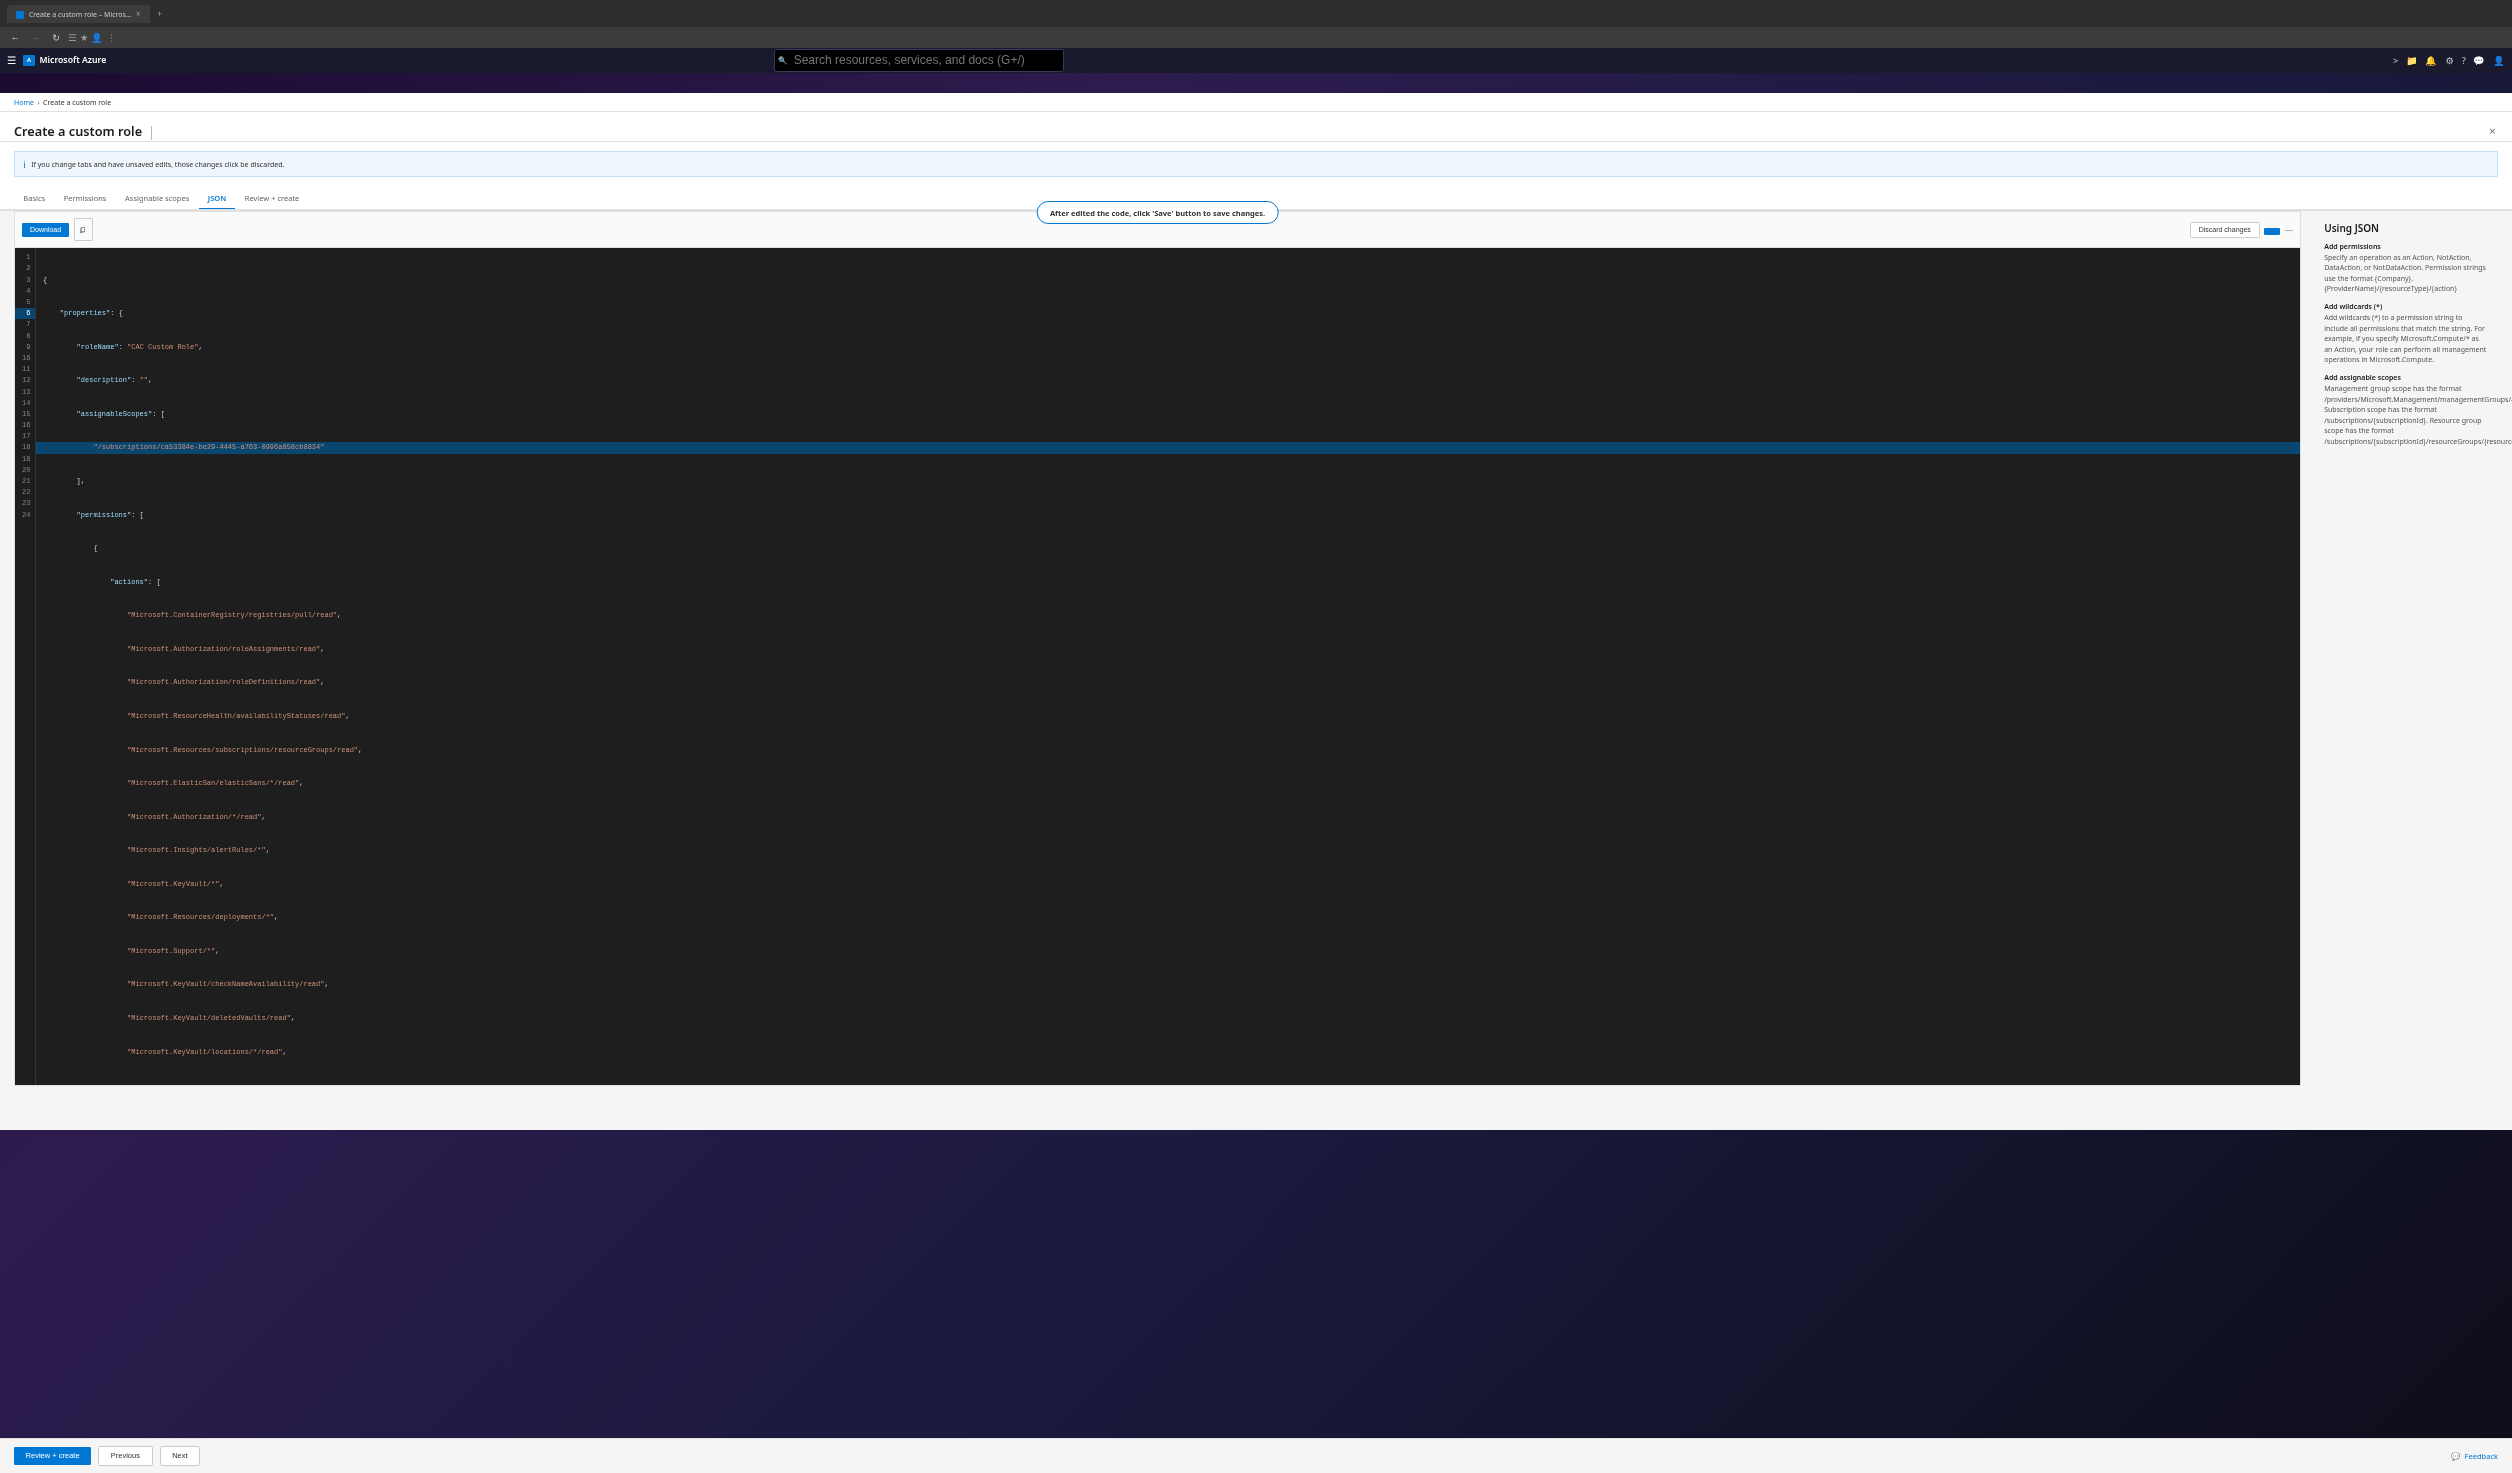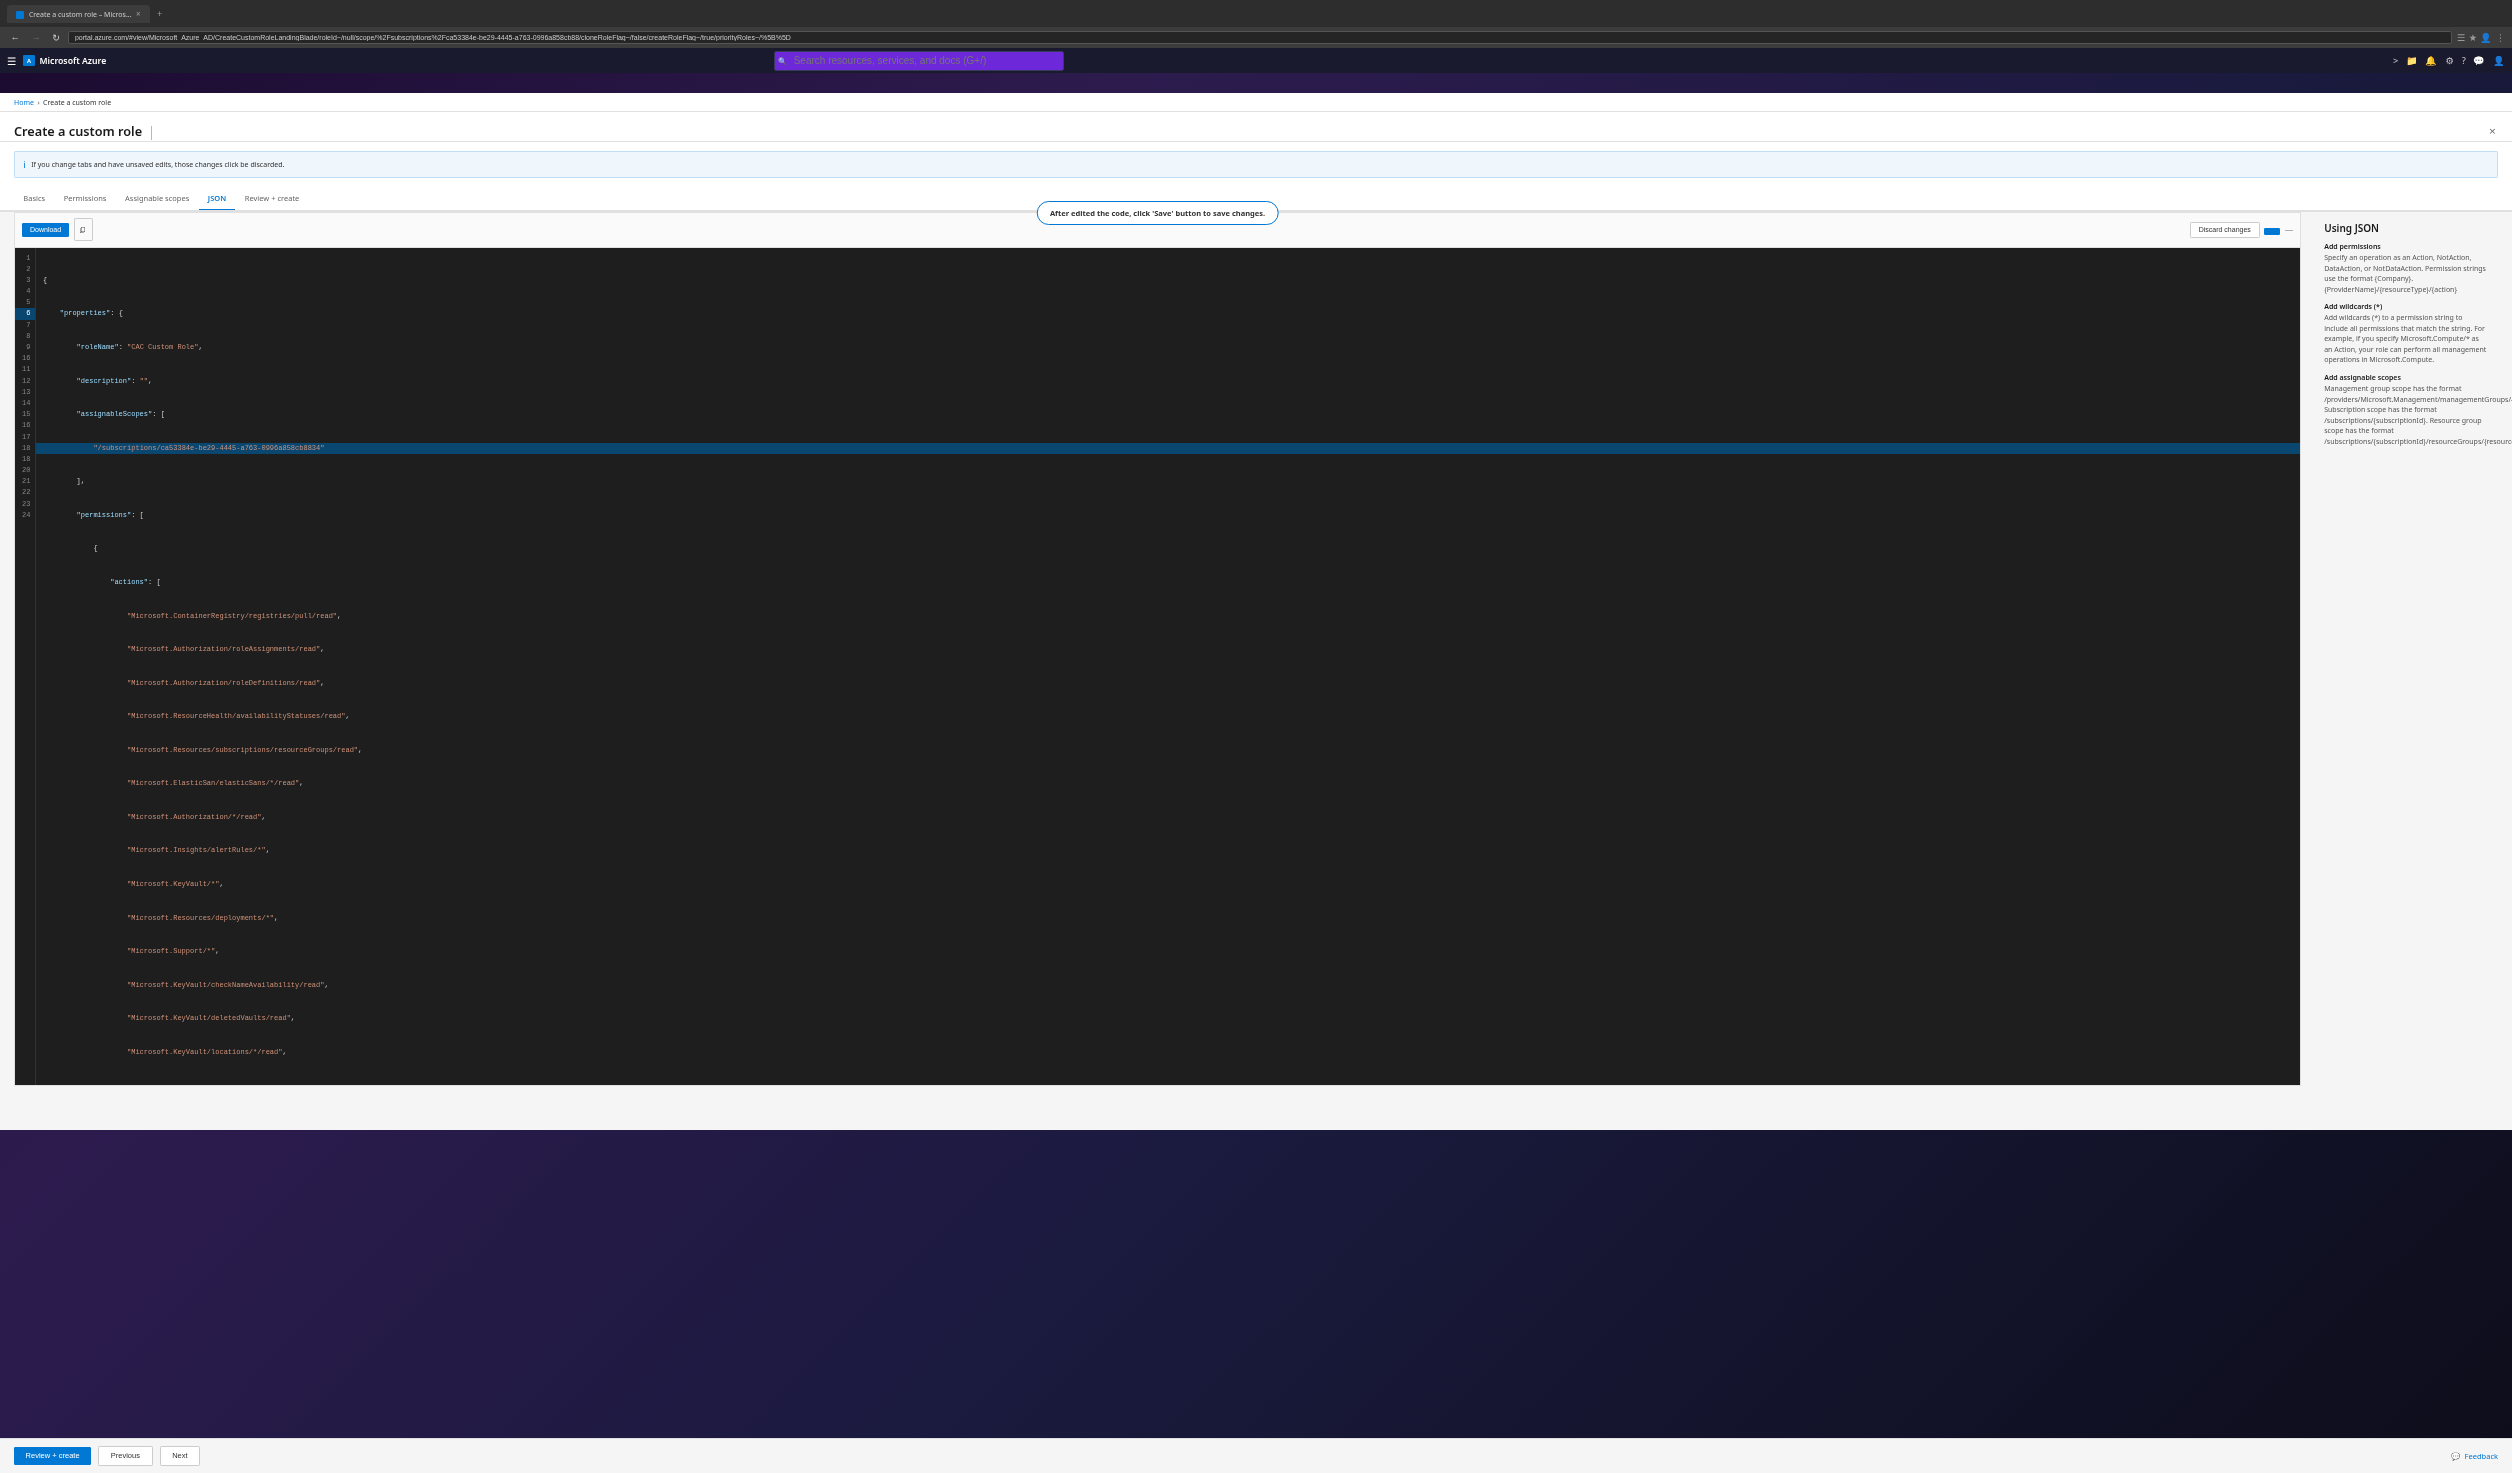--- a/index.html
+++ b/index.html
@@ -101,26 +101,26 @@
       font-weight: bold;
     }
     .azure-search {
       flex: 1;
       max-width: 290px;
       margin: 0 auto;
       position: relative;
     }
     .azure-search input {
       width: 100%;
-      background: #6d28d9;
+      background: #000000;
       border: 0.6px solid #3a3a5c;
       border-radius: 2.3px;
       color: #aaa;
       padding: 3.5px 7px 3.5px 18.5px;
-      font-size: 10px;
+      font-size: 12px;
     }
     .azure-search .search-icon-nav {
       position: absolute;
       left: 4.6px;
       top: 50%;
       transform: translateY(-50%);
       color: #888;
       font-size: 7.5px;
     }
     .azure-nav-icons {
@@ -424,21 +424,20 @@
     <span>Create a custom role – Micros...</span>
     <span class="tab-close">×</span>
   </div>
   <span class="tab-new">+</span>
 </div>
 
 <div class="browser-toolbar">
   <button class="nav-btn">←</button>
   <button class="nav-btn" disabled="">→</button>
   <button class="nav-btn">↻</button>
-  <input class="url-bar" readonly="" value="portal.azure.com/#view/Microsoft_Azure_AD/CreateCustomRoleLandingBlade/roleId~/null/scope/%2Fsubscriptions%2Fca53384e-be29-4445-a763-0996a858cb88/cloneRoleFlag~/false/createRoleFlag~/true/priorityRoles~/%5B%5D" style="">
   <div class="browser-icons">
     <span>☰</span>
     <span>★</span>
     <span>👤</span>
     <span>⋮</span>
   </div>
 </div>
 
 <div class="azure-nav">
   <span class="hamburger">☰</span>

